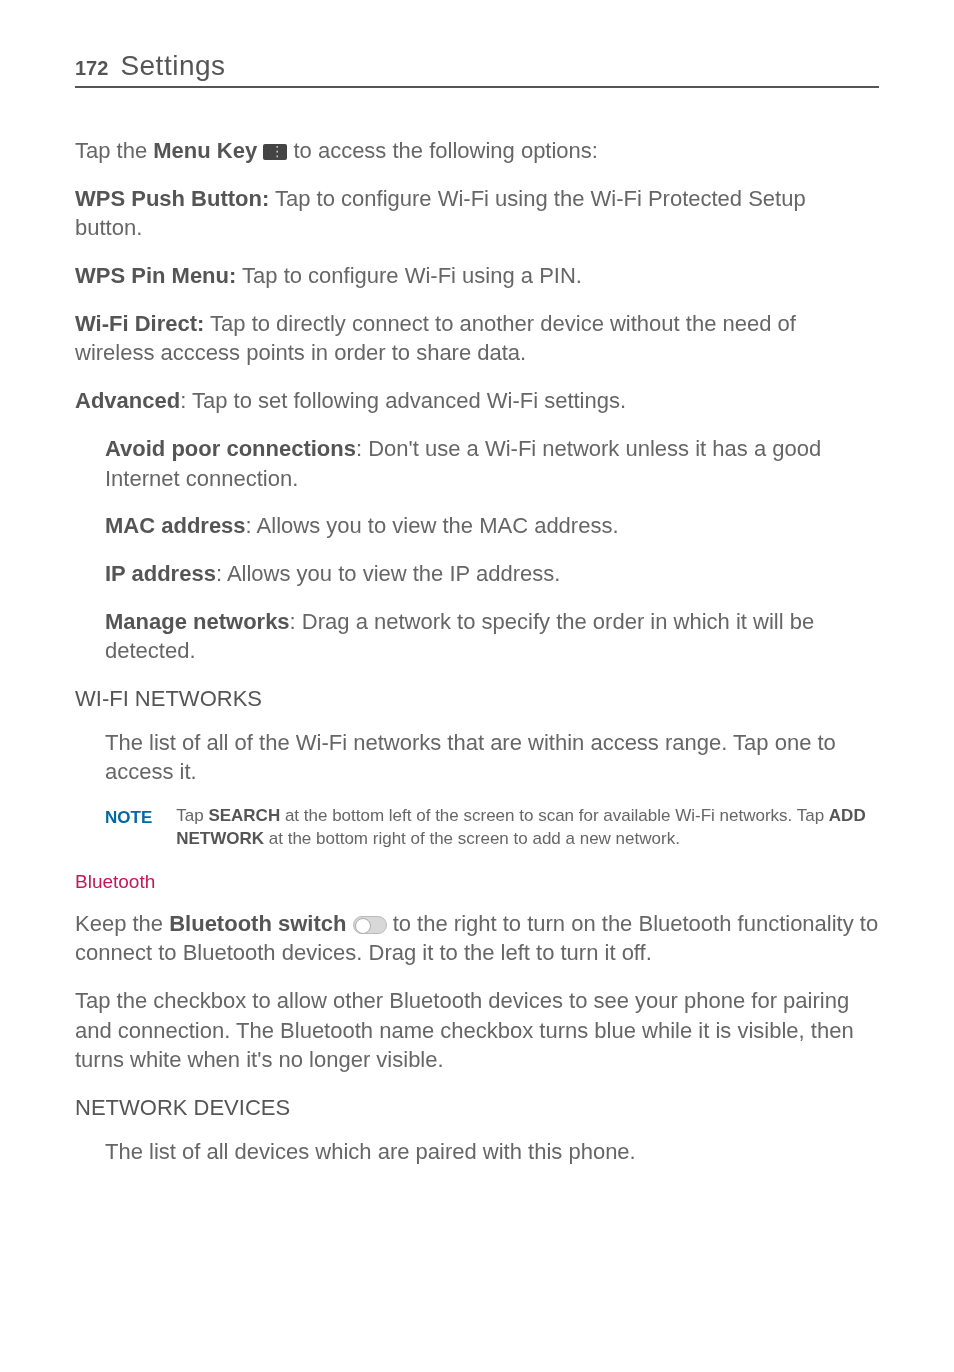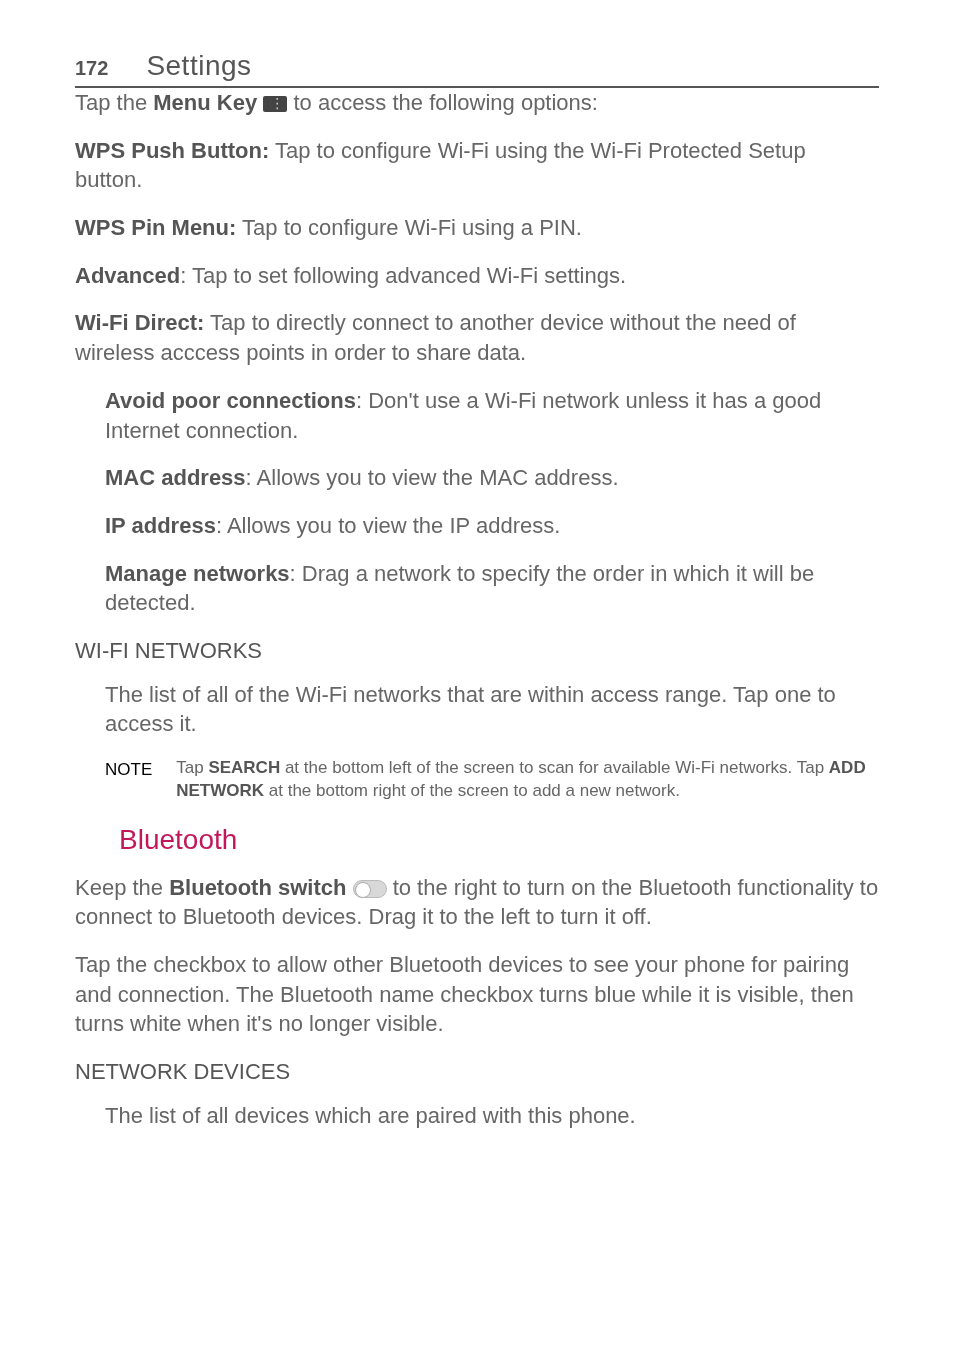--- a/index.html
+++ b/index.html
@@ -12,21 +12,21 @@
     position: relative;
   }
   .page {
     padding: 50px 75px 50px 75px;
   }
   .header {
     display: flex;
     align-items: baseline;
     border-bottom: 2px solid #555;
     padding-bottom: 4px;
-    gap: 26px;
+    margin-bottom: 48px;
   }
   .page-number {
     font-size: 20px;
     font-weight: bold;
     color: #555;
     margin-right: 12px;
   }
   .header-title {
     font-size: 28px;
     color: #555;
@@ -50,34 +50,33 @@
     color: #555;
   }
   .section-sub {
     font-weight: normal;
     color: #555;
     font-size: 22px;
     margin-bottom: 14px;
   }
   .red-heading {
     color: #c2185b;
-    font-size: 28px;
+    font-size: 19px;
     margin-bottom: 14px;
     margin-top: 6px;
-    margin-left: 44px;
   }
   .note-row {
     display: flex;
     margin-left: 30px;
     margin-bottom: 18px;
     align-items: flex-start;
   }
   .note-label {
-    color: #000000;
-    font-weight: normal;
+    color: #0369a1;
+    font-weight: bold;
     font-size: 17px;
     margin-right: 24px;
     padding-top: 2px;
     flex-shrink: 0;
   }
   .note-text {
     font-size: 17px;
     color: #666;
     line-height: 1.35;
   }
@@ -139,25 +138,25 @@
 
     <div class="para">
       <span class="bold">WPS Push Button:</span><span> Tap to configure Wi-Fi using the Wi-Fi Protected Setup button.</span>
     </div>
 
     <div class="para">
       <span class="bold">WPS Pin Menu:</span><span> Tap to configure Wi-Fi using a PIN.</span>
     </div>
 
     <div class="para">
-      <span class="bold">Advanced</span><span>: Tap to set following advanced Wi-Fi settings.</span>
+      <span class="bold">Wi-Fi Direct:</span><span> Tap to directly connect to another device without the need of wireless acccess points in order to share data.</span>
     </div>
 
     <div class="para">
-      <span class="bold">Wi-Fi Direct:</span><span> Tap to directly connect to another device without the need of wireless acccess points in order to share data.</span>
+      <span class="bold">Advanced</span><span>: Tap to set following advanced Wi-Fi settings.</span>
     </div>
 
 
     <div class="para-indent">
       <span class="bold">Avoid poor connections</span><span>: Don't use a Wi-Fi network unless it has a good Internet connection.</span>
     </div>
 
     <div class="para-indent">
       <span class="bold">MAC address</span><span>: Allows you to view the MAC address.</span>
     </div>

